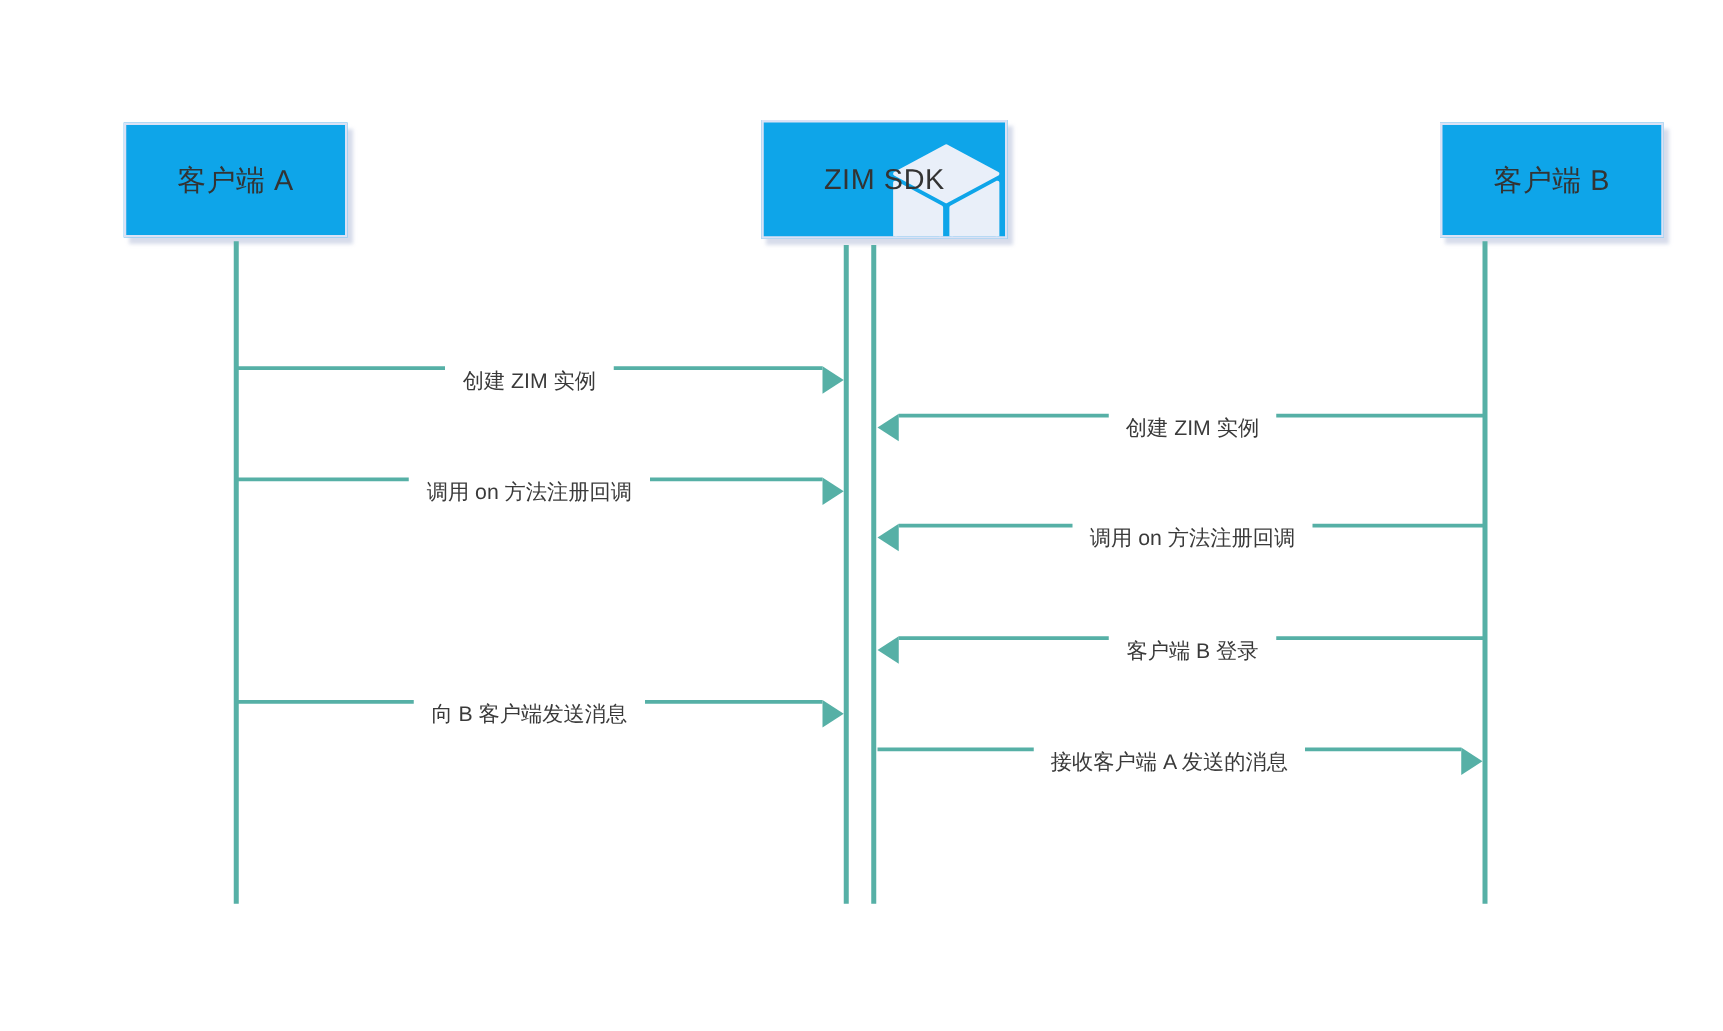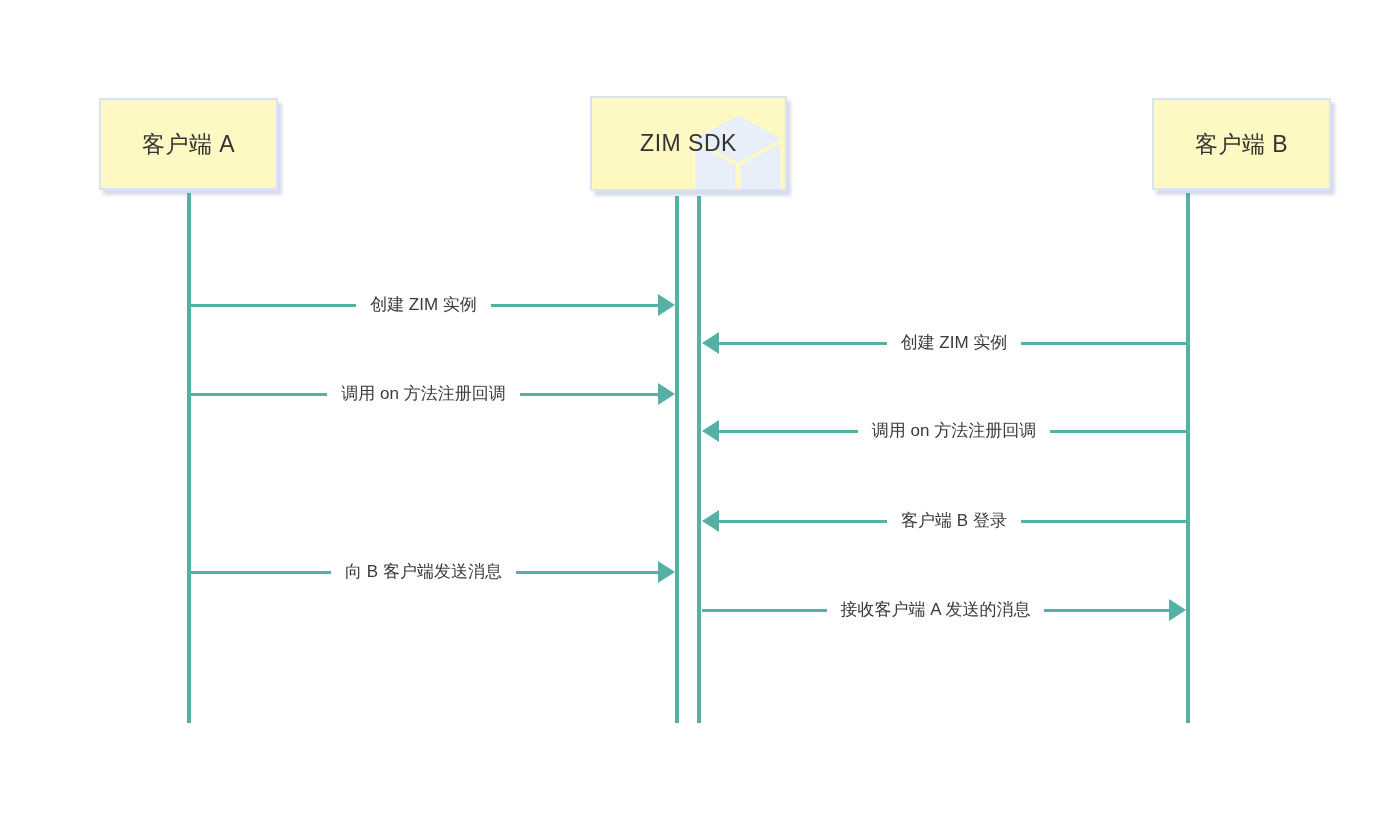--- a/index.html
+++ b/index.html
@@ -7,47 +7,47 @@
     position:relative;
     width:1378px;height:825px;
     background:#ffffff;
     font-family:"Liberation Sans", sans-serif;
     overflow:hidden;
   }
   
   .actor{
     position:absolute;
     box-sizing:border-box;
-    background:#fef9c3;
+    background:#0ea5e9;
     border:2px solid #dbe2f5;
     box-shadow:4px 5px 3px rgba(202,208,228,0.75);
     display:flex;align-items:center;justify-content:center;
     font-size:23px;color:#333333;
     letter-spacing:0.5px;
     overflow:hidden;
   }
   .actor-a{left:99px;top:98px;width:179px;height:92px;}
-  .actor-sdk{left:590px;top:96px;width:197px;height:95px;}
+  .actor-sdk{left:609px;top:96px;width:197px;height:95px;}
   .actor-b{left:1152px;top:98px;width:179px;height:92px;}
   .actor .label{position:relative;z-index:2;}
   .cube{
     position:absolute;right:3px;bottom:-1px;z-index:1;
   }
   
   .lifeline{
     position:absolute;width:4px;background:#56b0a6;
   }
   .ll-a{left:187px;top:193px;height:530px;}
   .ll-sdk-l{left:675px;top:196px;height:527px;}
   .ll-sdk-r{left:697px;top:196px;height:527px;}
   .ll-b{left:1186px;top:193px;height:530px;}
   
   .msg{
     position:absolute;height:24px;
-    display:flex;align-items:center;
+    display:flex;
   }
   .msg .line{flex:1;height:3px;background:#56b0a6;}
   .msg .mlabel{
     padding:0 14px;font-size:17px;color:#3a3a3a;
     white-space:nowrap;line-height:24px;
   }
   .arrow-r{
     width:0;height:0;flex:none;
     border-top:11px solid transparent;
     border-bottom:11px solid transparent;

